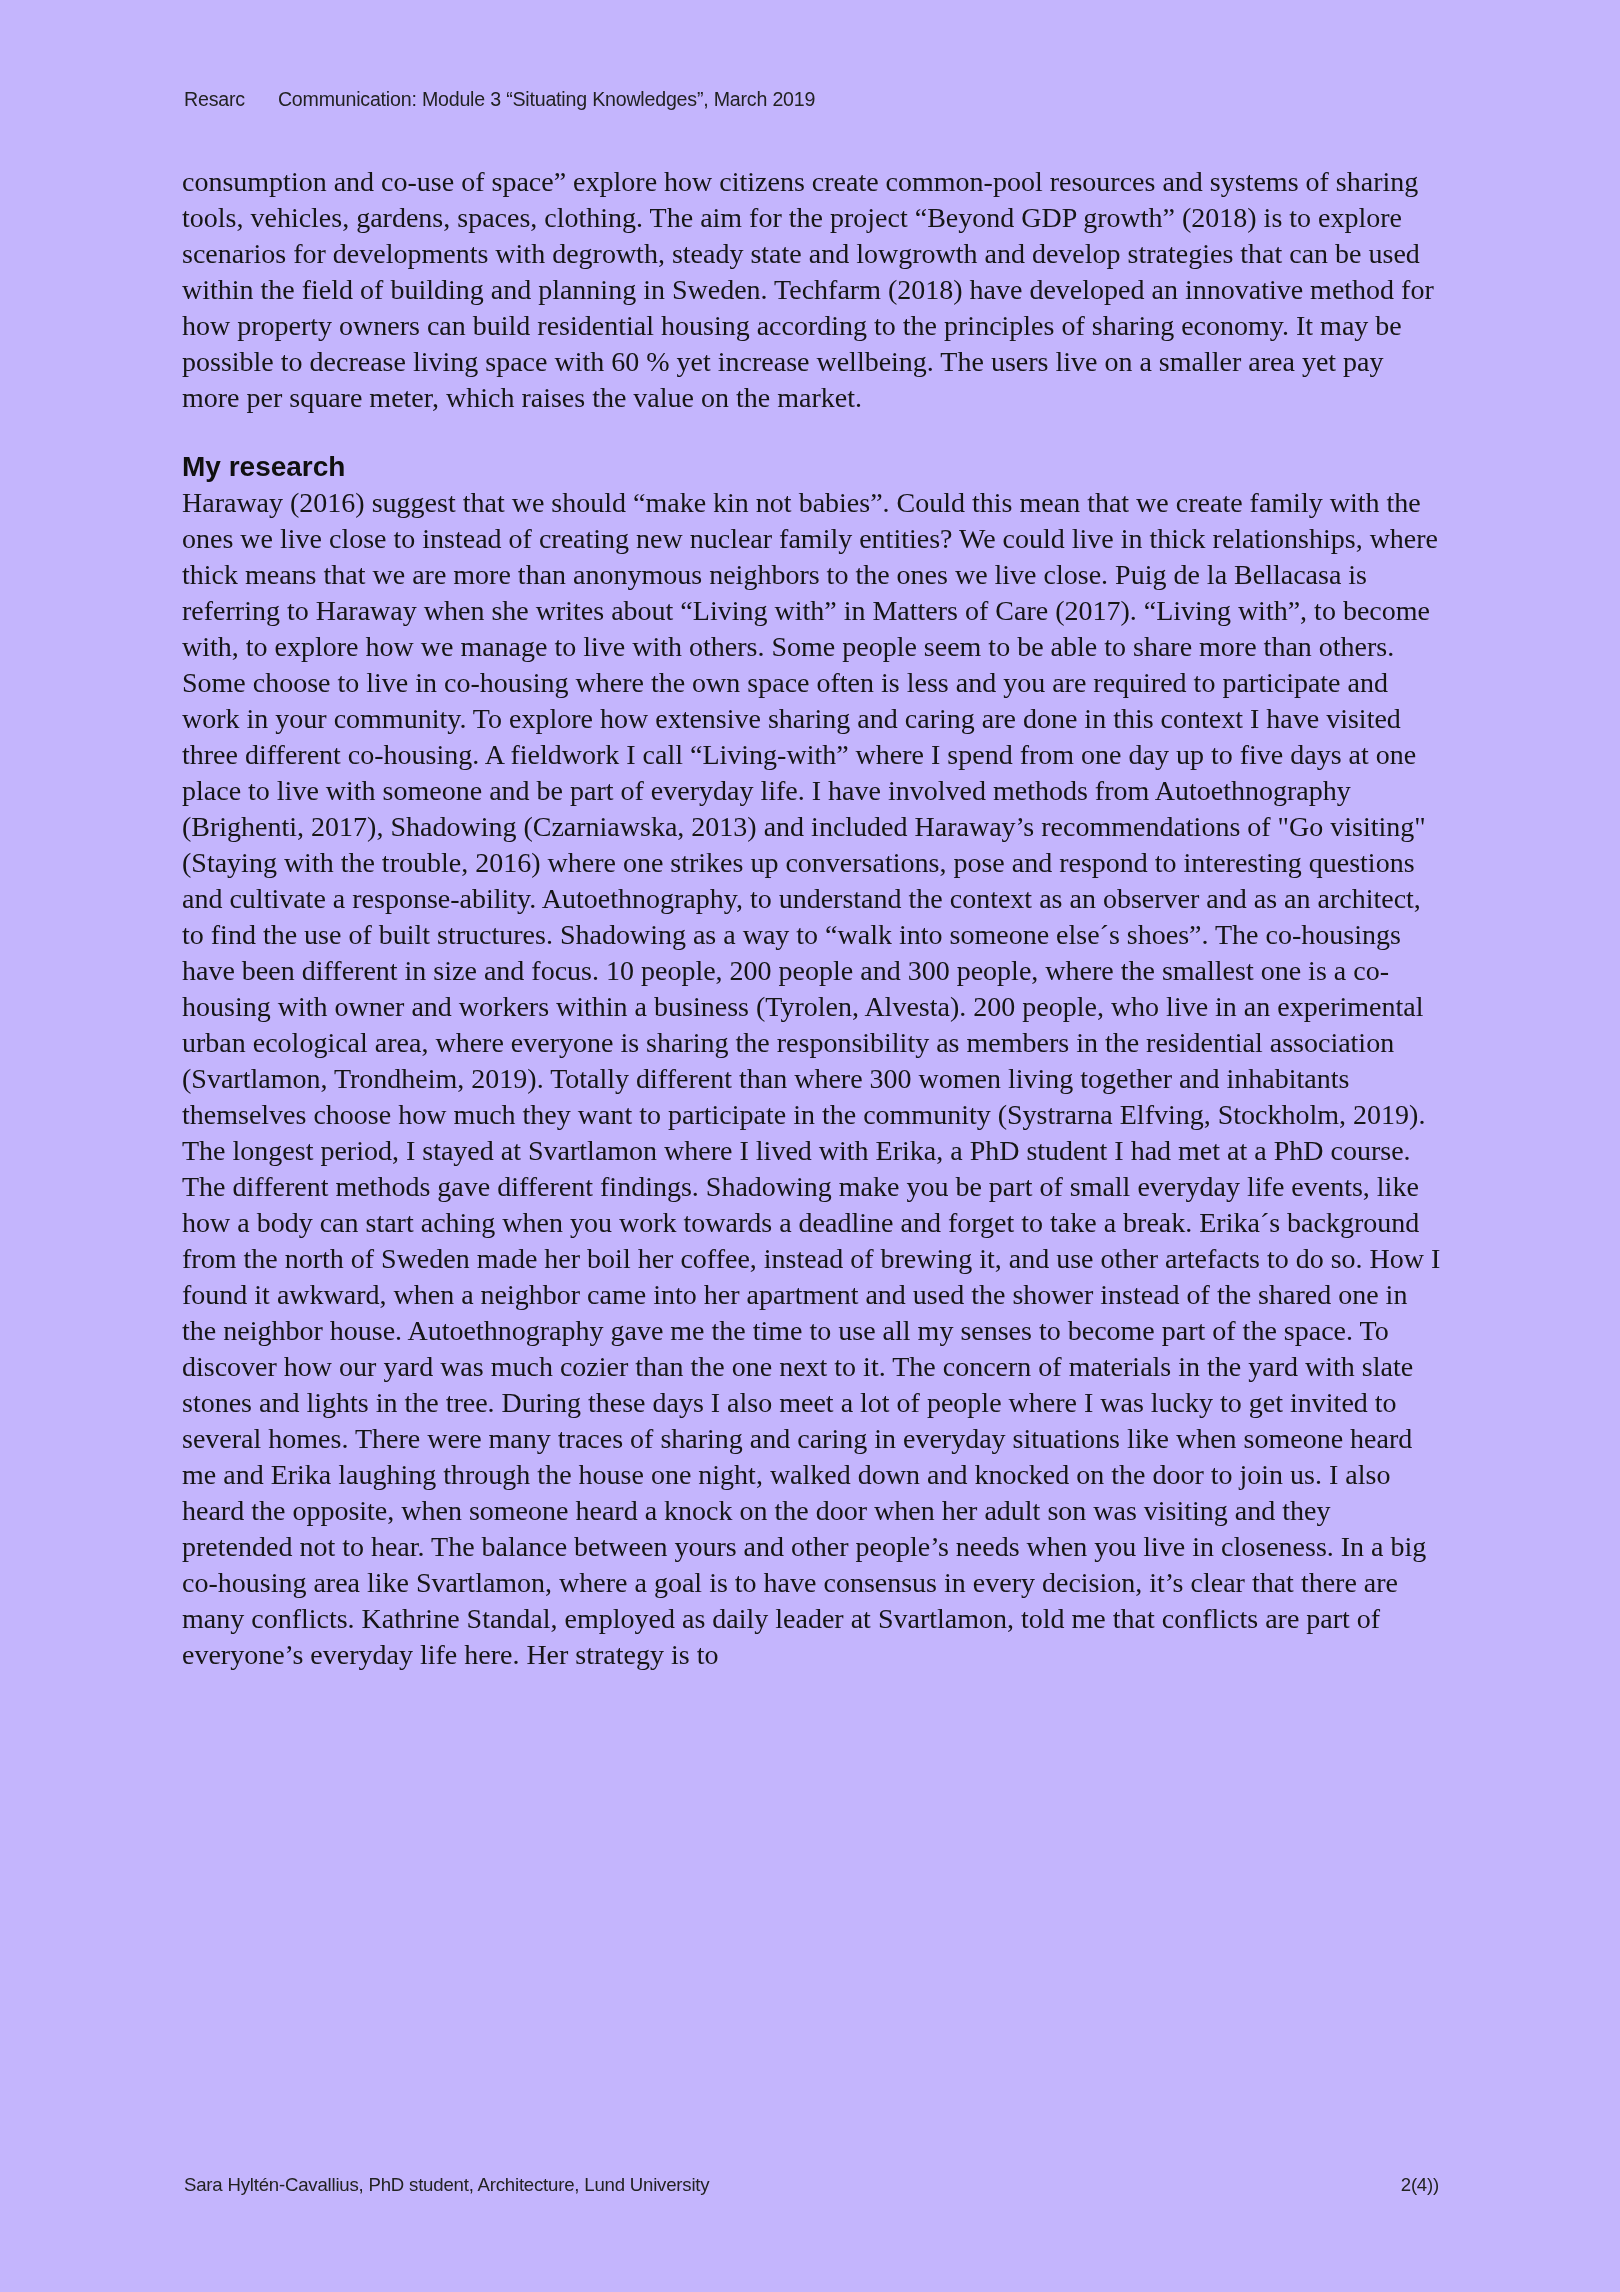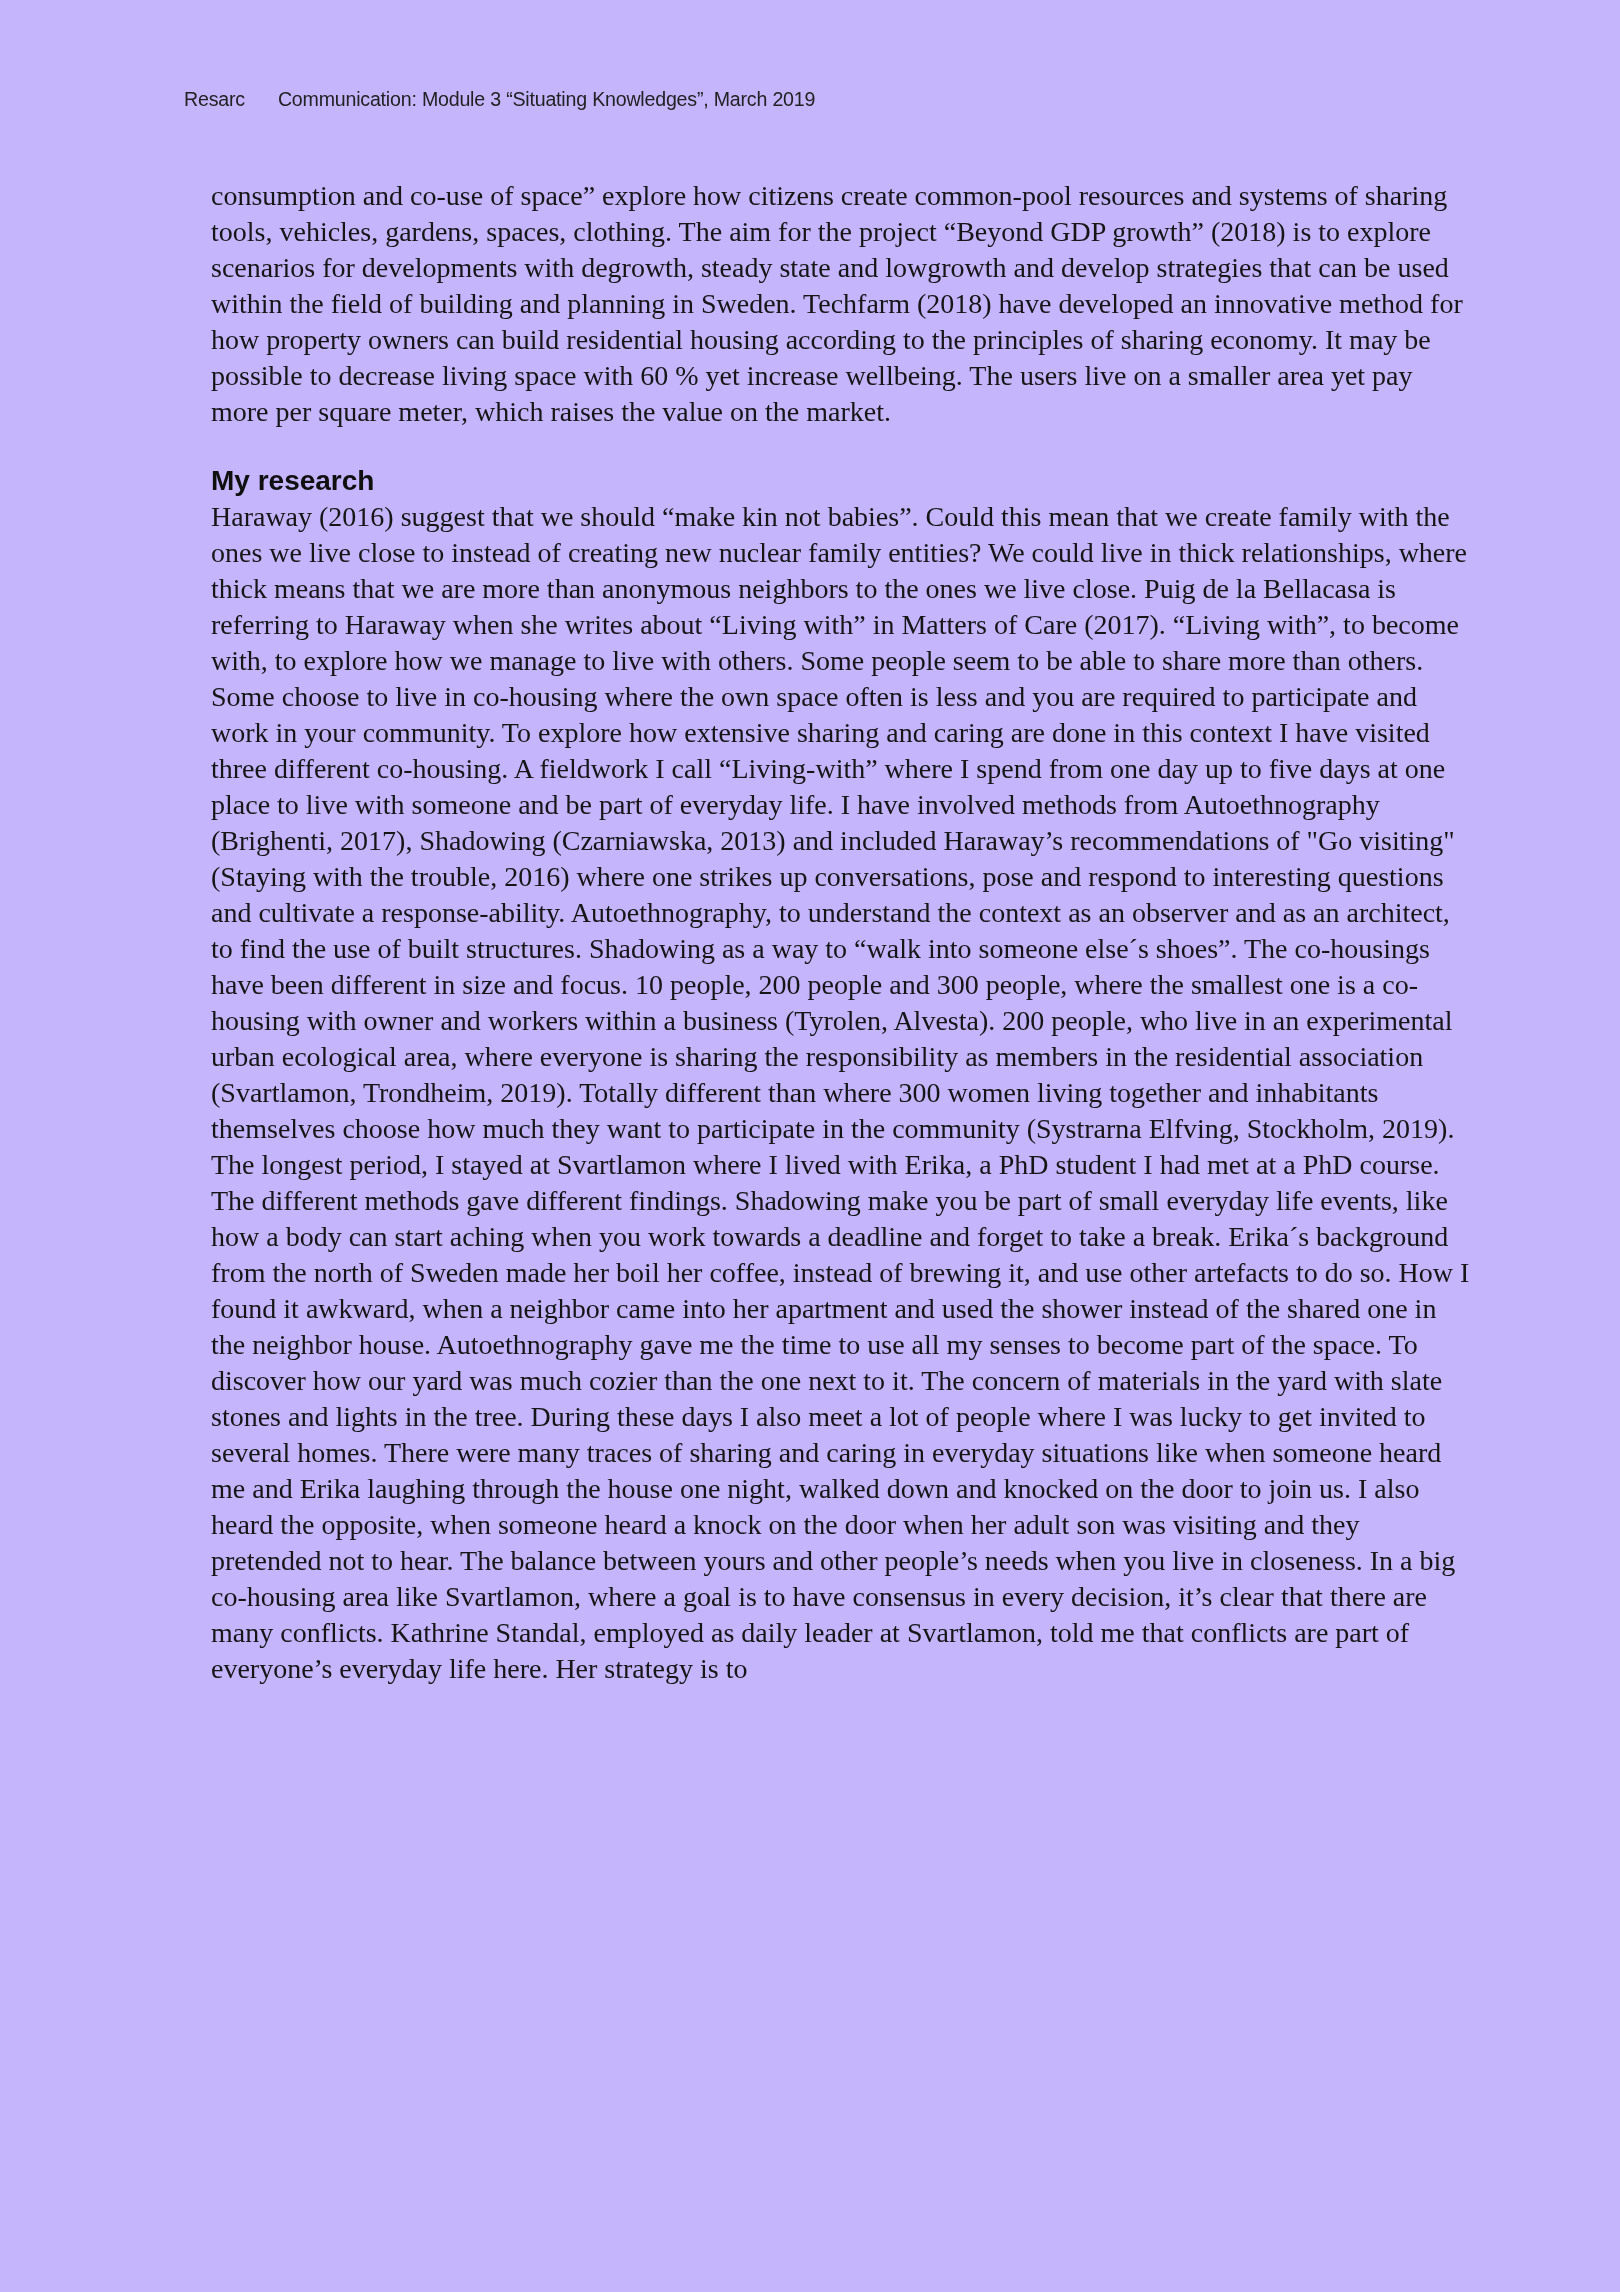--- a/index.html
+++ b/index.html
@@ -35,23 +35,22 @@
     margin-right: 33px;
   }
   .running-head .rh-title {
     display: inline-block;
   }
 
   
   .body-column {
     position: absolute;
     left: 182px;
-    top: 178px;
+    top: 164px;
     width: 1264px;
-    margin-left: 29px;
   }
 
   p.para {
     margin: 0;
     font-family: "Liberation Serif", "DejaVu Serif", serif;
     font-size: 28px;
     line-height: 36px;
     color: #161616;
     text-align: left;
     text-rendering: optimizeLegibility;
@@ -110,17 +109,21 @@
   <div class="body-column">
 
     <p class="para">consumption and co-use of space” explore how citizens create common-pool resources and systems of sharing tools, vehicles, gardens, spaces, clothing. The aim for the project “Beyond GDP growth” (2018) is to explore scenarios for developments with degrowth, steady state and lowgrowth and develop strategies that can be used within the field of building and planning in Sweden. Techfarm (2018) have developed an innovative method for how property owners can build residential housing according to the principles of sharing economy. It may be possible to decrease living space with 60 % yet increase wellbeing. The users live on a smaller area yet pay more per square meter, which raises the value on the market.</p>
 
     <h2 class="section-heading">My research</h2>
 
     <p class="para">Haraway (2016) suggest that we should “make kin not babies”. Could this mean that we create family with the ones we live close to instead of creating new nuclear family entities? We could live in thick relationships, where thick means that we are more than anonymous neighbors to the ones we live close. Puig de la Bellacasa is referring to Haraway when she writes about “Living with” in Matters of Care (2017). “Living with”, to become with, to explore how we manage to live with others. Some people seem to be able to share more than others. Some choose to live in co-housing where the own space often is less and you are required to participate and work in your community. To explore how extensive sharing and caring are done in this context I have visited three different co-housing. A fieldwork I call “Living-with” where I spend from one day up to five days at one place to live with someone and be part of everyday life. I have involved methods from Autoethnography (Brighenti, 2017), Shadowing (Czarniawska, 2013) and included Haraway’s recommendations of "Go visiting" (Staying with the trouble, 2016) where one strikes up conversations, pose and respond to interesting questions and cultivate a response-ability. Autoethnography, to understand the context as an observer and as an architect, to find the use of built structures. Shadowing as a way to “walk into someone else´s shoes”. The co-housings have been different in size and focus. 10 people, 200 people and 300 people, where the smallest one is a co-housing with owner and workers within a business (Tyrolen, Alvesta). 200 people, who live in an experimental urban ecological area, where everyone is sharing the responsibility as members in the residential association (Svartlamon, Trondheim, 2019). Totally different than where 300 women living together and inhabitants themselves choose how much they want to participate in the community (Systrarna Elfving, Stockholm, 2019). The longest period, I stayed at Svartlamon where I lived with Erika, a PhD student I had met at a PhD course. The different methods gave different findings. Shadowing make you be part of small everyday life events, like how a body can start aching when you work towards a deadline and forget to take a break. Erika´s background from the north of Sweden made her boil her coffee, instead of brewing it, and use other artefacts to do so. How I found it awkward, when a neighbor came into her apartment and used the shower instead of the shared one in the neighbor house. Autoethnography gave me the time to use all my senses to become part of the space. To discover how our yard was much cozier than the one next to it. The concern of materials in the yard with slate stones and lights in the tree. During these days I also meet a lot of people where I was lucky to get invited to several homes. There were many traces of sharing and caring in everyday situations like when someone heard me and Erika laughing through the house one night, walked down and knocked on the door to join us. I also heard the opposite, when someone heard a knock on the door when her adult son was visiting and they pretended not to hear. The balance between yours and other people’s needs when you live in closeness. In a big co-housing area like Svartlamon, where a goal is to have consensus in every decision, it’s clear that there are many conflicts. Kathrine Standal, employed as daily leader at Svartlamon, told me that conflicts are part of everyone’s everyday life here. Her strategy is to</p>
 
   </div>
 
+  <div class="footer">
+    <span class="footer-left">Sara Hyltén-Cavallius, PhD student, Architecture, Lund University</span>
+    <span class="footer-right">2(4))</span>
+  </div>
 
   <div class="scan-edge"></div>
 
 </div>
 
 
 </body></html>

